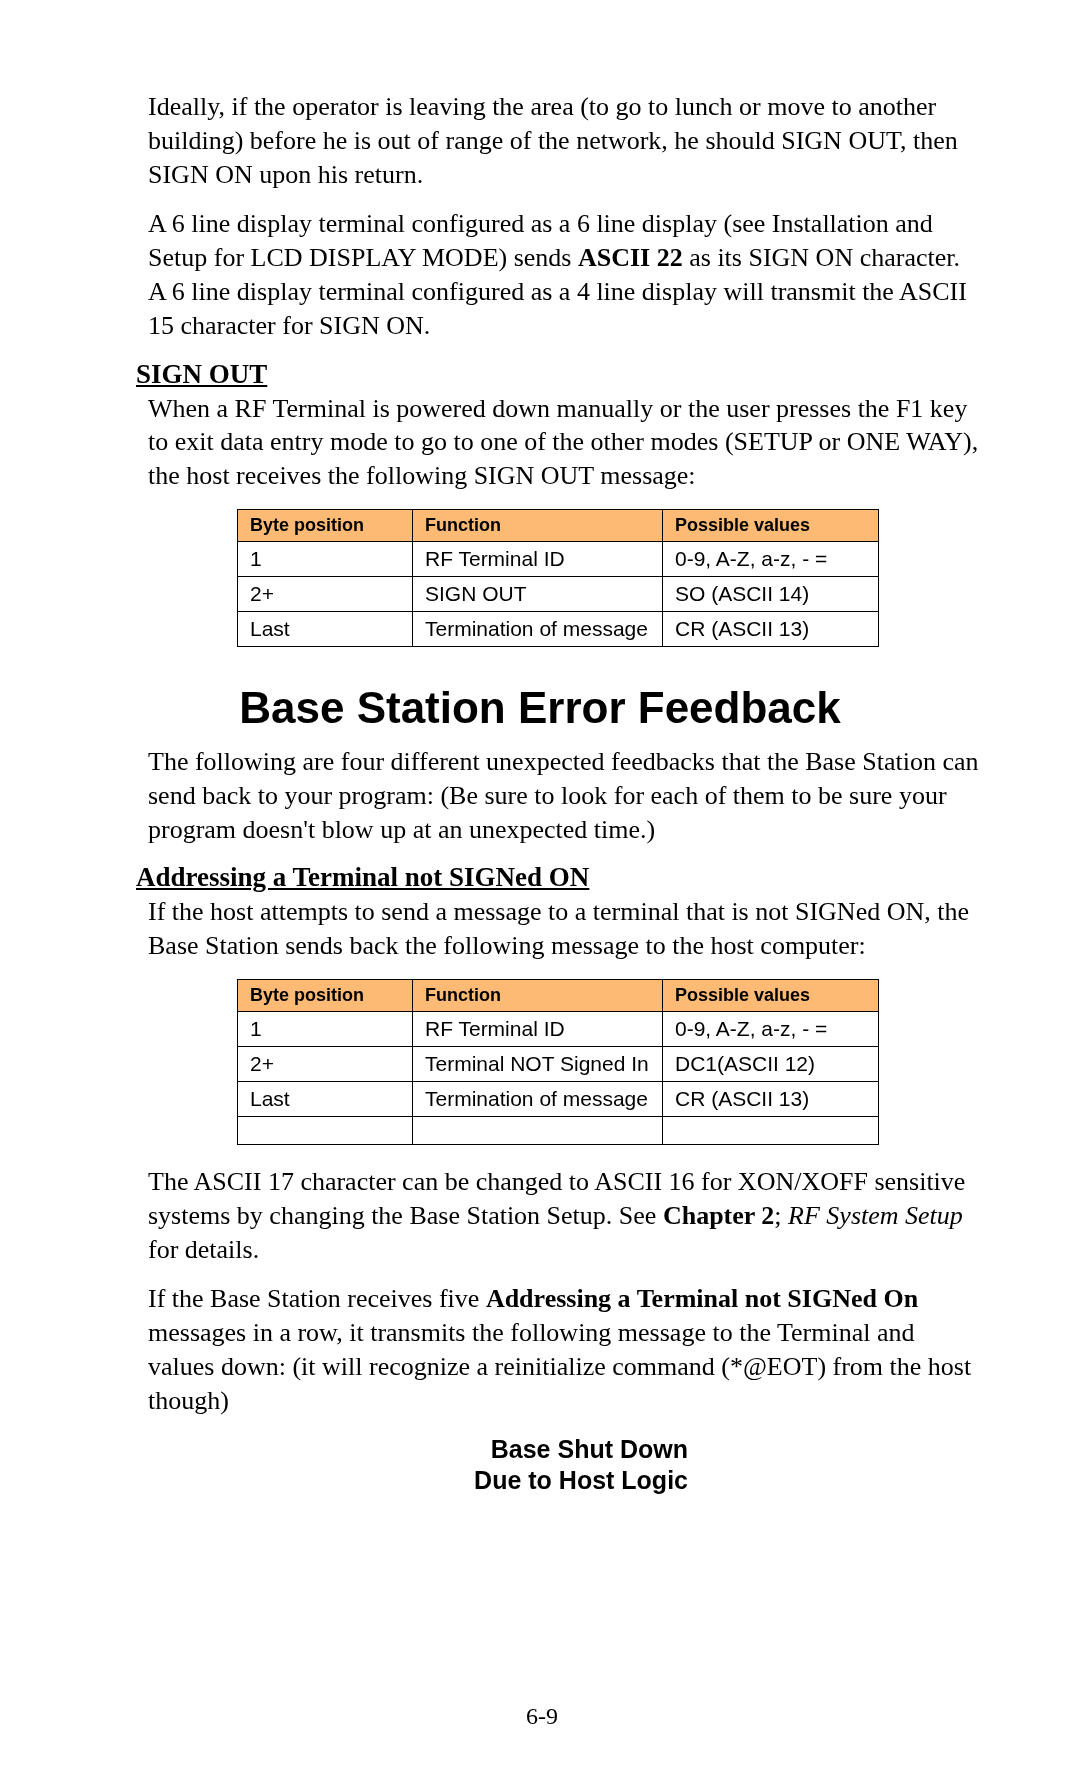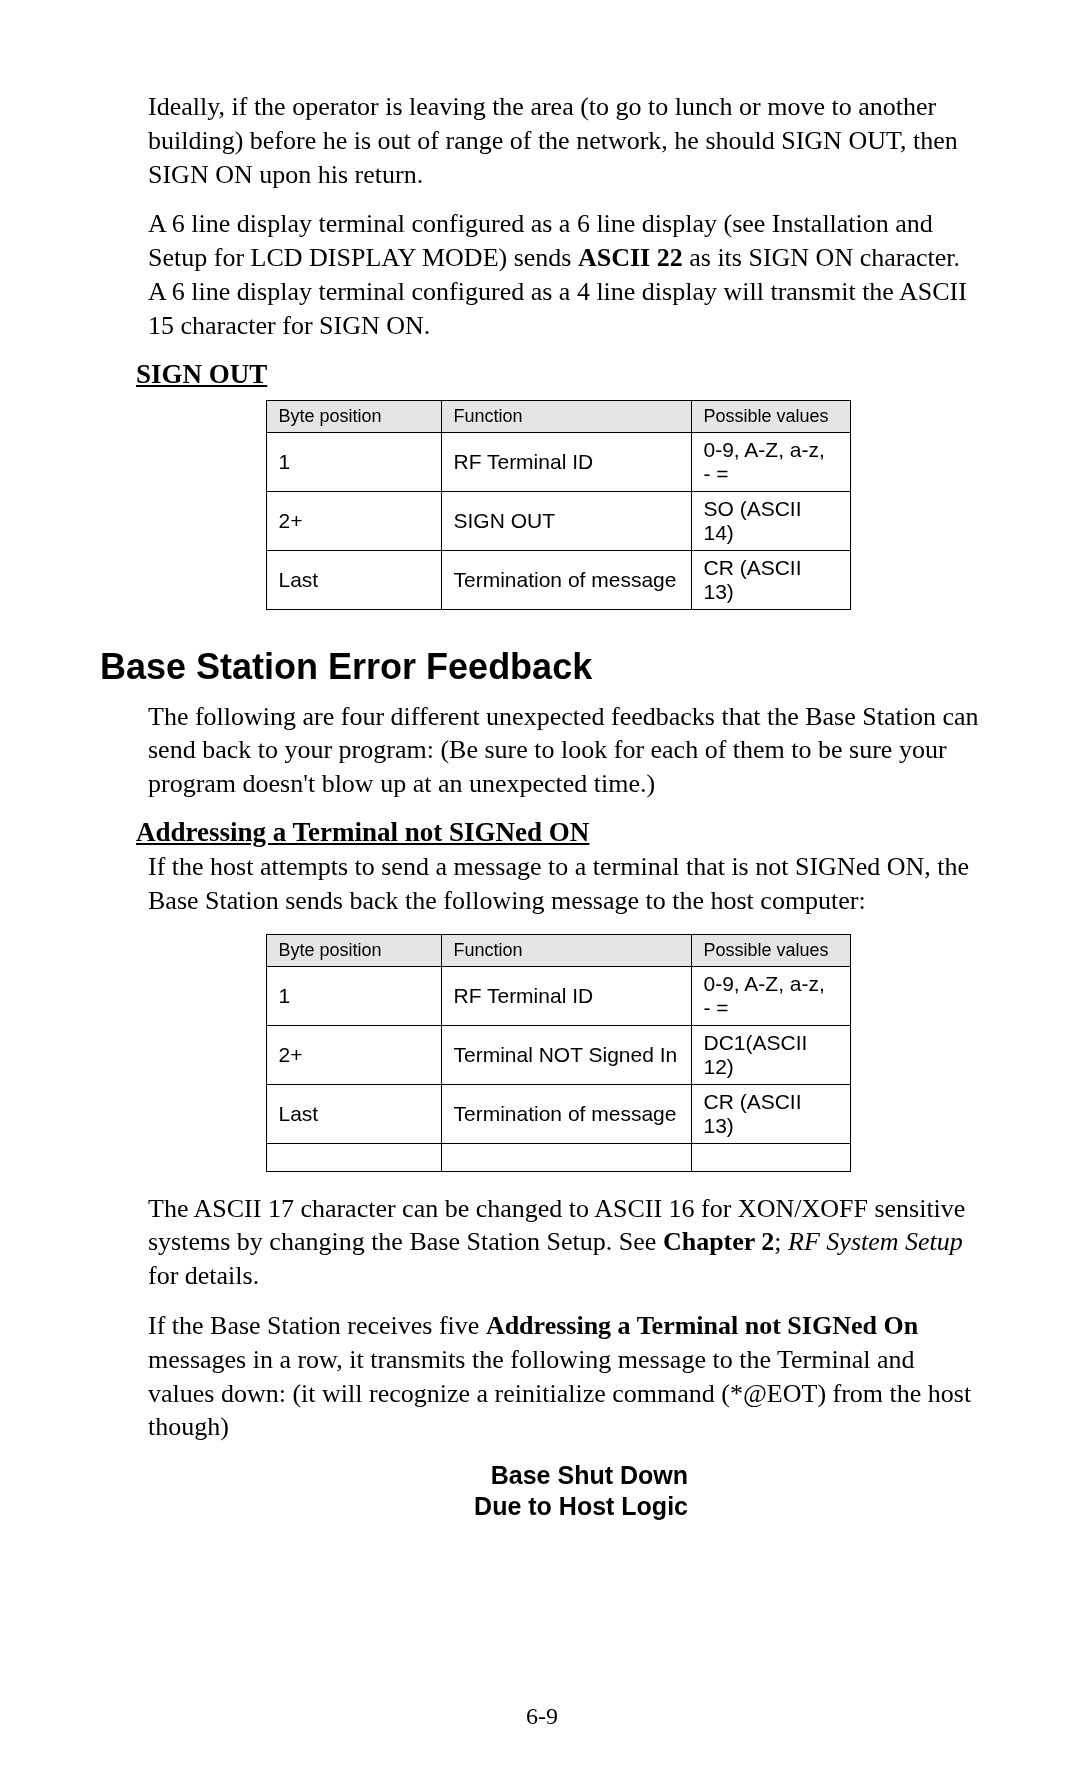--- a/index.html
+++ b/index.html
@@ -26,60 +26,61 @@
     }
     .heading-underline {
       font-size: 27px;
       font-weight: bold;
       text-decoration: underline;
       margin-top: 12px;
       margin-bottom: 2px;
     }
     h2 {
       font-family: Arial, Helvetica, sans-serif;
-      font-size: 36px;
+      font-size: 44px;
       font-weight: bold;
       margin-top: 36px;
       margin-bottom: 12px;
       margin-left: 0;
+      text-align: center;
     }
     .bold {
       font-weight: bold;
     }
     .italic {
       font-style: italic;
     }
     table {
       border-collapse: collapse;
       margin: 10px auto 20px auto;
       font-family: Arial, Helvetica, sans-serif;
       font-size: 21px;
     }
     th {
-      background: #e5e5e5;
-      font-weight: normal;
+      background: #fdba74;
+      font-weight: bold;
       text-align: left;
       padding: 5px 12px;
       border: 1px solid black;
       font-size: 18px;
     }
     td {
       padding: 5px 12px;
       border: 1px solid black;
       text-align: left;
       font-size: 21px;
     }
     .col-byte {
       width: 175px;
     }
     .col-func {
       width: 250px;
     }
     .col-val {
-      width: 159px;
+      width: 216px;
     }
     .shutdown-msg {
       font-family: Arial, Helvetica, sans-serif;
       font-size: 25px;
       font-weight: bold;
       text-align: right;
       margin: 14px auto 14px auto;
       width: 260px;
       line-height: 1.25;
     }
@@ -99,20 +100,21 @@
 <body>
 
 <div class="content">
   <p>Ideally, if the operator is leaving the area (to go to lunch or move to another building) before he is out of range of the network, he should SIGN OUT, then SIGN ON upon his return.</p>
 
   <p>
     <span>A 6 line display terminal configured as a 6 line display (see Installation and Setup for LCD DISPLAY MODE) sends </span><span class="bold">ASCII 22</span><span> as its SIGN ON character. A 6 line display terminal configured as a 4 line display will transmit the ASCII 15 character for SIGN ON.</span>
   </p>
 
   <div class="heading-underline">SIGN OUT</div>
+  <p>When a RF Terminal is powered down manually or the user presses the F1 key to exit data entry mode to go to one of the other modes (SETUP or ONE WAY), the host receives the following SIGN OUT message:</p>
 
   <table>
     <thead>
       <tr>
         <th class="col-byte">Byte position</th>
         <th class="col-func">Function</th>
         <th class="col-val">Possible values</th>
       </tr>
     </thead>
     <tbody>

